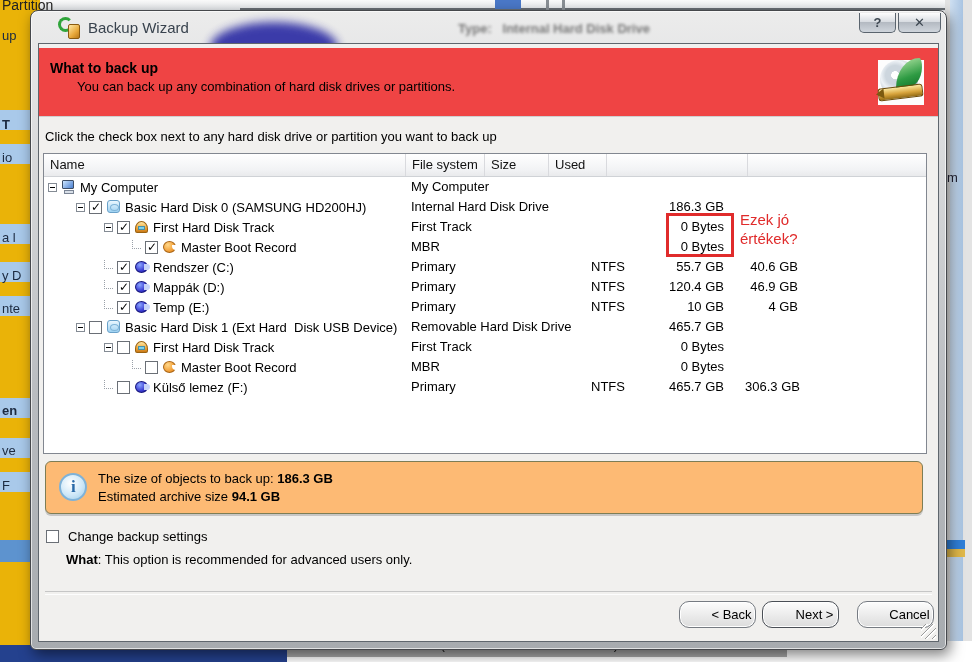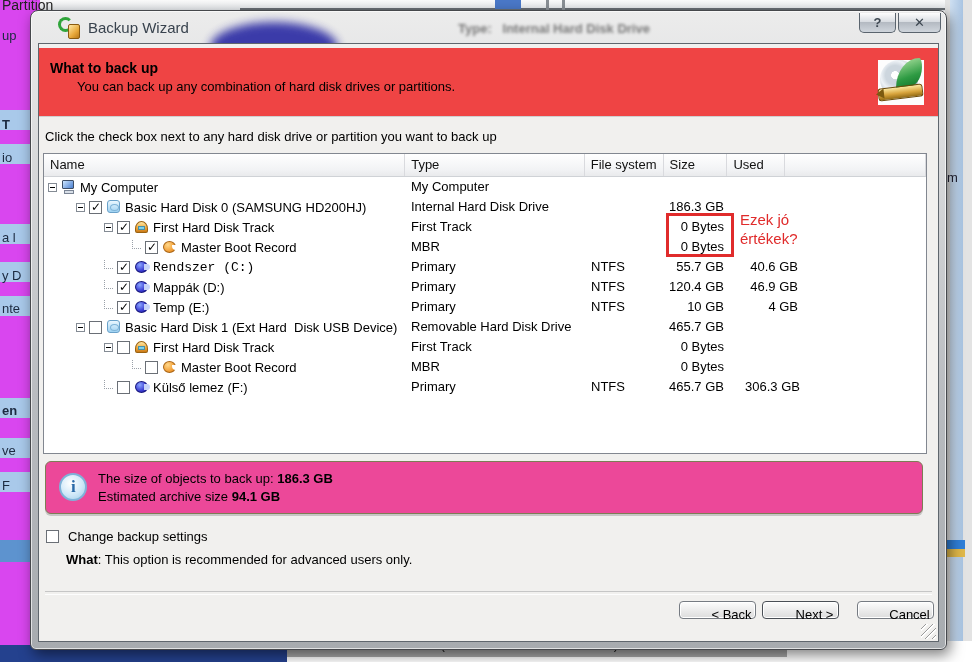--- a/index.html
+++ b/index.html
@@ -1,21 +1,21 @@
 <!DOCTYPE html>
 <html><head>
 <meta charset="utf-8">
 <style>
   html,body{margin:0;padding:0;}
   body{width:972px;height:662px;position:relative;overflow:hidden;
        font-family:"Liberation Sans","DejaVu Sans",sans-serif;font-size:13px;color:#000;background:#fff;}
   .abs{position:absolute;}
 
   
-  #bg-left{left:0;top:0;width:40px;height:662px;background:#d946ef;border-right:2px solid #4a5a66;}
+  #bg-left{left:0;top:0;width:40px;height:662px;background:#eab308;border-right:2px solid #4a5a66;}
   .bg-stripe{position:absolute;left:0;width:40px;height:20px;background:#a9c9ea;}
   .bg-frag{position:absolute;left:2px;color:#1c2a40;font-size:13px;white-space:pre;}
   #bg-topleft-label{left:2px;top:-3px;color:#222;font-size:14px;z-index:1;}
   #bg-top{left:40px;top:0;width:932px;height:11px;background:linear-gradient(#fafafa,#e3e6ea);}
   #bg-top-line{left:240px;top:8px;width:732px;height:2px;background:#6a6f75;}
   #bg-top-blue{left:495px;top:0;width:26px;height:9px;background:#4a78c8;}
   .bg-vline{top:0;width:3px;height:10px;background:#8a8f95;}
   #bg-right{left:945px;top:0;width:27px;height:662px;background:#e3e3e3;}
   #bg-right-band{left:950px;top:0;width:13px;height:662px;background:linear-gradient(90deg,#cfe0f2,#a9c4e2);}
   #bg-right-frag{left:947px;top:170px;color:#223;font-size:13px;z-index:1;}
@@ -106,41 +106,41 @@
   .ic-mbr::after{content:"";position:absolute;right:1px;top:6px;width:5px;height:5px;background:#fff;border-radius:0 0 0 80%;}
   .ic-part::before{content:"";position:absolute;left:1px;top:2px;width:13px;height:12px;border-radius:50%;
       background:radial-gradient(circle at 35% 30%,#8aa6ff,#3a3ad0 60%,#1a1a90);border:1px solid #14147a;box-sizing:border-box;}
   .ic-part::after{content:"";position:absolute;right:0px;top:5px;width:6px;height:6px;background:#c8d4f8;border-radius:0 50% 50% 0;}
 
   
   #ann-rect{left:666px;top:213px;width:68px;height:44px;border:3px solid #e02b2b;box-sizing:border-box;z-index:30;}
   #ann-text{left:740px;top:210px;z-index:30;font-size:15px;line-height:19px;white-space:pre;}
 
   
-  #info-box{position:absolute;left:6px;top:417px;width:878px;height:53px;background:#ec4899;
+  #info-box{position:absolute;left:6px;top:417px;width:878px;height:53px;background:#fdba74;
             border:1px solid #7d7d55;border-radius:6px;box-shadow:0 2px 0 rgba(120,120,120,.35);box-sizing:border-box;}
   #info-icon{position:absolute;left:13px;top:11px;width:28px;height:28px;border-radius:50%;
              background:radial-gradient(circle at 40% 35%,#ffffff,#cfe8f8 55%,#9ccbe8);
              border:2px solid #7fb2d8;box-sizing:border-box;}
   #info-icon::before{content:"i";position:absolute;left:10px;top:2px;color:#2a6aa8;font-weight:bold;
              font-family:"Liberation Serif","DejaVu Serif",serif;font-size:17px;}
   .info-line{position:absolute;left:52px;white-space:pre;}
   #info-line1{top:9px;}
   #info-line2{top:27px;}
   .bold{font-weight:bold;}
 
   
   #chg-row{position:absolute;left:7px;top:485px;display:flex;align-items:center;}
   #chg-label{margin-left:5px;}
   #note-row{position:absolute;left:27px;top:508px;white-space:pre;}
 
   
   #btn-sep{position:absolute;left:6px;right:6px;top:547px;height:2px;border-top:1px solid #c6c6c6;border-bottom:1px solid #fdfdfd;}
-  .pushbtn{position:absolute;top:557px;width:77px;height:18px;box-sizing:border-box;text-align:center;line-height:25px;
-           background:linear-gradient(#fdfdfd,#eeeeee 45%,#dcdcdc);border:1px solid #767b82;border-radius:4px;
+  .pushbtn{position:absolute;top:557px;width:77px;height:27px;box-sizing:border-box;text-align:center;line-height:25px;
+           background:linear-gradient(#fdfdfd,#eeeeee 45%,#dcdcdc);border:1px solid #767b82;border-radius:10px;
            box-shadow:inset 0 0 0 1px #fff;padding-left:28px;}
   #btn-back{left:640px;}
   #btn-next{left:723px;border-color:#4a4f56;}
   #btn-cancel{left:818px;}
   #grip{position:absolute;right:2px;bottom:2px;width:15px;height:15px;
         background:repeating-linear-gradient(135deg,transparent 0 3px,#9a9a9a 3px 4px,#fff 4px 5px);}
 </style>
 </head>
 <body>
 
@@ -203,21 +203,20 @@
         <div class="bar"></div>
         <div class="tip"></div>
       </div>
     </div>
 
     <div id="instruction">Click the check box next to any hard disk drive or partition you want to back up</div>
 
     <div id="tbl">
       <div id="thead">
           <div class="hcell" style="width: 362px;">Name</div>
-          <div class="hcell" style="width: 180px;">Type</div>
           <div class="hcell" style="width: 79px;">File system</div>
           <div class="hcell" style="width: 64px;">Size</div>
           <div class="hcell" style="width: 58px;">Used</div>
           <div class="hcell" style="width: 141px;"></div>
         </div>
       <div id="rows">
           <div class="trow" style="top: 0px;">
             <div class="namecell" style="padding-left: 4px;">
               <span class="expander"></span>
               <span class="ic ic-computer"></span>
@@ -262,21 +261,21 @@
             <span class="tcell c-type">MBR</span>
             <span class="tcell c-fs"></span>
             <span class="tcell c-size">0 Bytes</span>
             <span class="tcell c-used"></span>
           </div>
           <div class="trow" style="top: 80px;">
             <div class="namecell" style="padding-left: 60px;">
               <span class="conn"></span>
               <span class="cb checked"></span>
               <span class="ic ic-part"></span>
-              <span style="white-space: pre; font-family: Liberation Mono, monospace;">Rendszer (C:)</span>
+              <span style="white-space: pre;">Rendszer (C:)</span>
             </div>
             <span class="tcell c-type">Primary</span>
             <span class="tcell c-fs">NTFS</span>
             <span class="tcell c-size">55.7 GB</span>
             <span class="tcell c-used">40.6 GB</span>
           </div>
           <div class="trow" style="top: 100px;">
             <div class="namecell" style="padding-left: 60px;">
               <span class="conn"></span>
               <span class="cb checked"></span>

